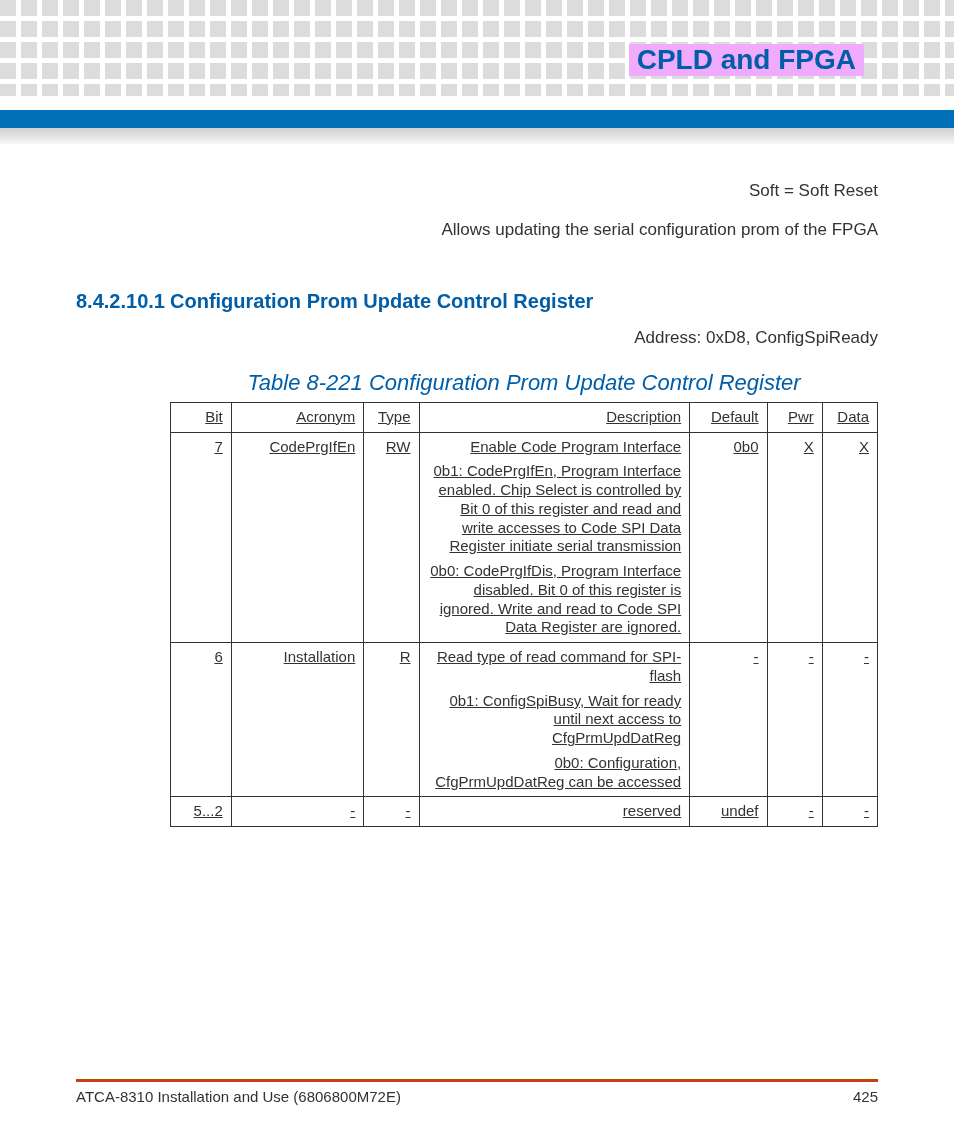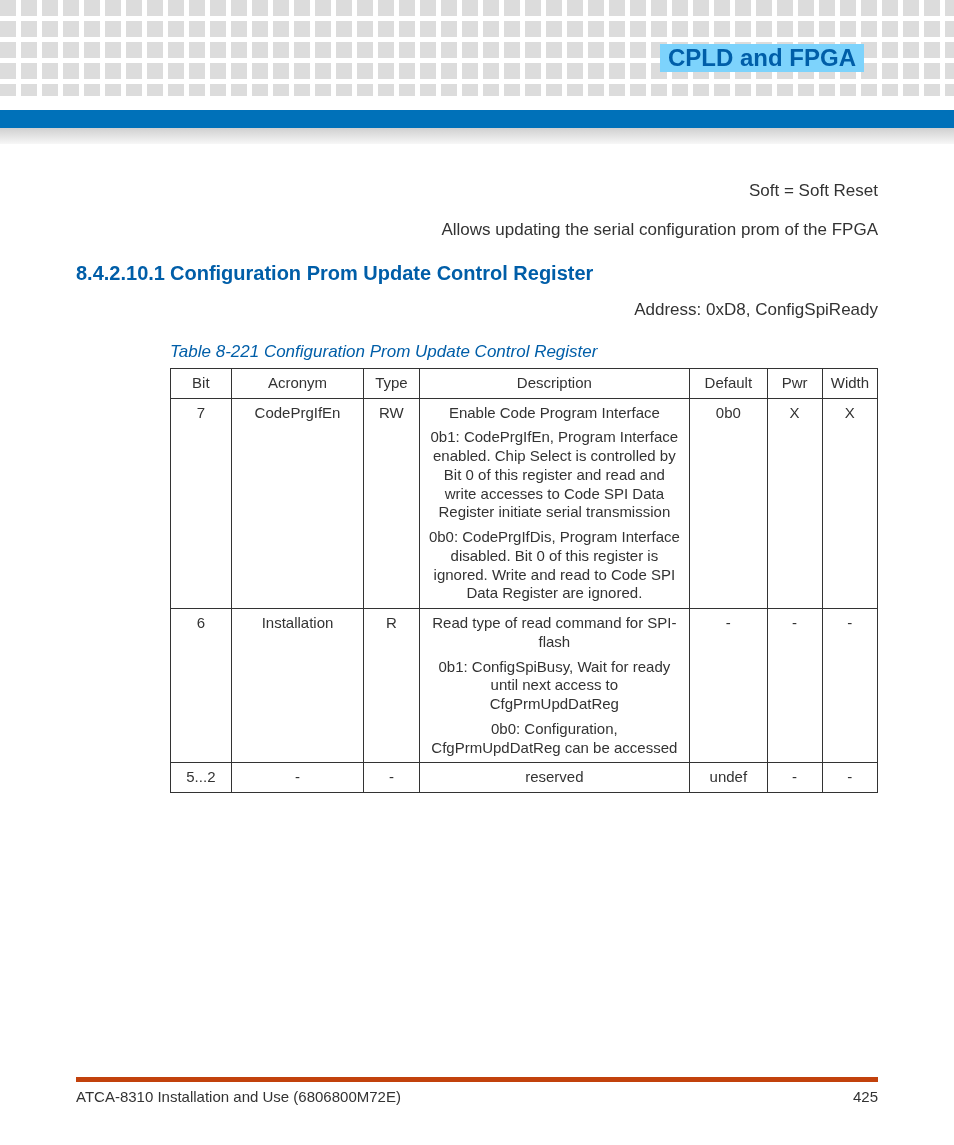--- a/index.html
+++ b/index.html
@@ -22,24 +22,24 @@
   .dot-row { line-height: 0; white-space: nowrap; margin-bottom: 5px; }
   .dot {
     display: inline-block;
     width: 16px; height: 16px;
     background: #dcdcdc;
     margin-right: 5px;
   }
   .chapter-title {
     position: absolute;
     top: 44px; right: 90px;
-    font-size: 24px;
+    font-size: 28px;
     font-weight: 600;
     color: #005ea8;
-    background: #7dd3fc;
+    background: #f0abfc;
     padding: 0 8px;
     z-index: 2;
   }
   .blue-bar {
     position: absolute;
     top: 110px; left: 0; right: 0;
     height: 18px;
     background: #0071b9;
     z-index: 1;
   }
@@ -57,56 +57,58 @@
     right: 76px;
   }
   .body-text { margin-left: 94px; text-align: right; }
   p { margin-bottom: 16px; line-height: 1.35; color: #333; }
   h2 {
     color: #005ea8;
     font-size: 20px;
     font-weight: 600;
     margin: 20px 0 14px 0;
   }
-  .sec-num { display: inline-block; width: 94px; }
+  .sec-num { display: inline-block; width: 94px; margin-top: 28px; }
   .table-caption {
     color: #005ea8;
     font-style: italic;
     margin: 20px 0 6px 94px;
-    font-size: 17px;
+    font-size: 22px;
+    text-align: center;
   }
   table {
     border-collapse: collapse;
     width: calc(100% - 94px);
     margin-left: 94px;
     font-size: 15px;
     table-layout: fixed;
   }
   col.c-bit   { width: 55px; }
   col.c-acr   { width: 120px; }
   col.c-type  { width: 50px; }
   col.c-desc  { width: 245px; }
   col.c-def   { width: 70px; }
   col.c-pwr   { width: 50px; }
   col.c-soft  { width: 50px; }
   th, td {
     border: 1px solid #333;
     padding: 5px 8px;
-    text-align: center;
+    text-align: right;
     vertical-align: top;
     line-height: 1.25;
+    text-decoration: underline;
   }
   th { font-weight: 400; }
   td .desc-block { margin-bottom: 6px; }
   td .desc-block:last-child { margin-bottom: 0; }
   .footer {
     position: absolute;
     bottom: 40px;
     left: 76px; right: 76px;
-    border-top: 5px solid #c2410c;
+    border-top: 3px solid #c2410c;
     padding-top: 6px;
     display: flex;
     justify-content: space-between;
     font-size: 15px;
     color: #333;
   }
 </style>
 </head>
 <body>
 
@@ -150,21 +152,21 @@
         <col class="c-soft">
     </colgroup>
     <thead>
       <tr>
         <th>Bit</th>
         <th>Acronym</th>
         <th>Type</th>
         <th>Description</th>
         <th>Default</th>
         <th>Pwr</th>
-        <th>Width</th>
+        <th>Data</th>
       </tr>
     </thead>
     <tbody>
       <tr>
         <td>7</td>
         <td>CodePrgIfEn</td>
         <td>RW</td>
         <td>
           <div class="desc-block">Enable Code Program Interface</div>
           <div class="desc-block">0b1: CodePrgIfEn, Program Interface enabled. Chip Select is controlled by Bit 0 of this register and read and write accesses to Code SPI Data Register initiate serial transmission</div>

